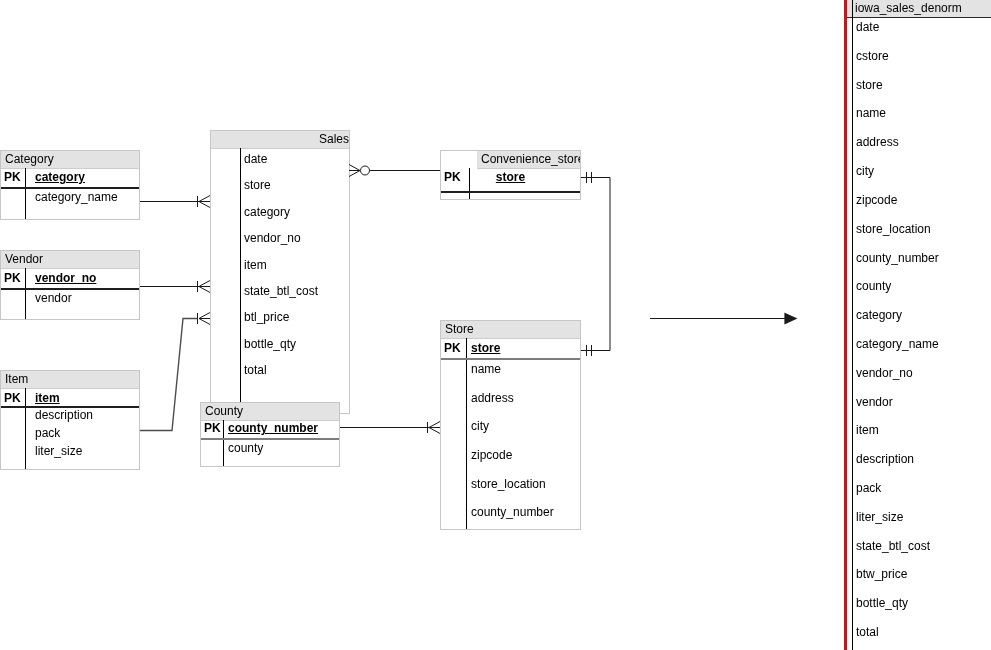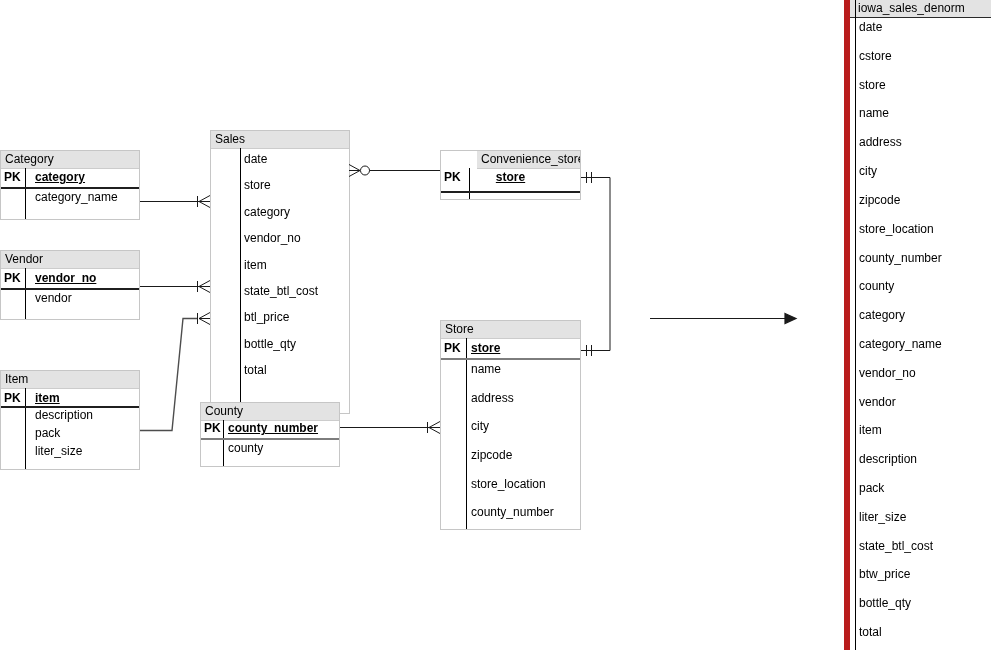--- a/index.html
+++ b/index.html
@@ -10,21 +10,21 @@
        border-bottom:1px solid #cccccc;white-space:nowrap;overflow:hidden;}
   .vsep{position:absolute;width:1px;background:#000;top:17px;bottom:0;}
   .thick{position:absolute;left:0;right:0;height:2px;background:#1f1f1f;}
   .thick.gray{background:#7d7d7d;}
   .pklabel{position:absolute;left:3px;height:13px;line-height:13px;font-weight:bold;}
   .pkname{position:absolute;height:13px;line-height:13px;font-weight:bold;
           text-decoration:underline;white-space:nowrap;}
   .pkname.center{left:0;right:0;text-align:center;}
   .frow{position:absolute;height:13px;line-height:13px;white-space:nowrap;}
   .denorm{position:absolute;left:844px;top:0;width:147px;height:650px;
-          border-left:6px solid #b91c1c;box-sizing:border-box;background:#fff;}
+          border-left:3px solid #b91c1c;box-sizing:border-box;background:#fff;}
   .denorm .dhdr{height:17px;line-height:17px;background:#e3e3e3;padding-left:8px;
           border-bottom:1px solid #2a2a2a;white-space:nowrap;overflow:hidden;}
   .denorm .vline{position:absolute;left:5px;top:0;bottom:0;width:1px;background:#000;}
   .denorm .frow{left:9px;}
   svg.rel{position:absolute;left:0;top:0;pointer-events:none;}
 </style>
 </head>
 <body>
 
 <div class="canvas">
@@ -51,21 +51,21 @@
     <div class="hdr">Item</div>
     <div class="vsep" style="left:24px;"></div>
     <span class="pklabel" style="top:21px;">PK</span>
     <span class="pkname" style="left:34px;top:21px;">item</span>
     <div class="thick" style="top:35px;"></div>
     <div class="frow" style="left:34px;top:38px;">description</div>
     <div class="frow" style="left:34px;top:56px;">pack</div>
     <div class="frow" style="left:34px;top:74px;">liter_size</div>
   </div>
 
-  <div class="tbl" style="left:210px;top:130px;width:140px;height:284px;">
+  <div class="tbl" style="left:210px;top:130px;width:140px;height:284px;text-align:right;">
     <div class="hdr">Sales</div>
     <div class="vsep" style="left:29px;"></div>
     <div class="frow" style="left:33px;top:22px;">date</div>
     <div class="frow" style="left:33px;top:48px;">store</div>
     <div class="frow" style="left:33px;top:75px;">category</div>
     <div class="frow" style="left:33px;top:101px;">vendor_no</div>
     <div class="frow" style="left:33px;top:128px;">item</div>
     <div class="frow" style="left:33px;top:154px;">state_btl_cost</div>
     <div class="frow" style="left:33px;top:180px;">btl_price</div>
     <div class="frow" style="left:33px;top:207px;">bottle_qty</div>

